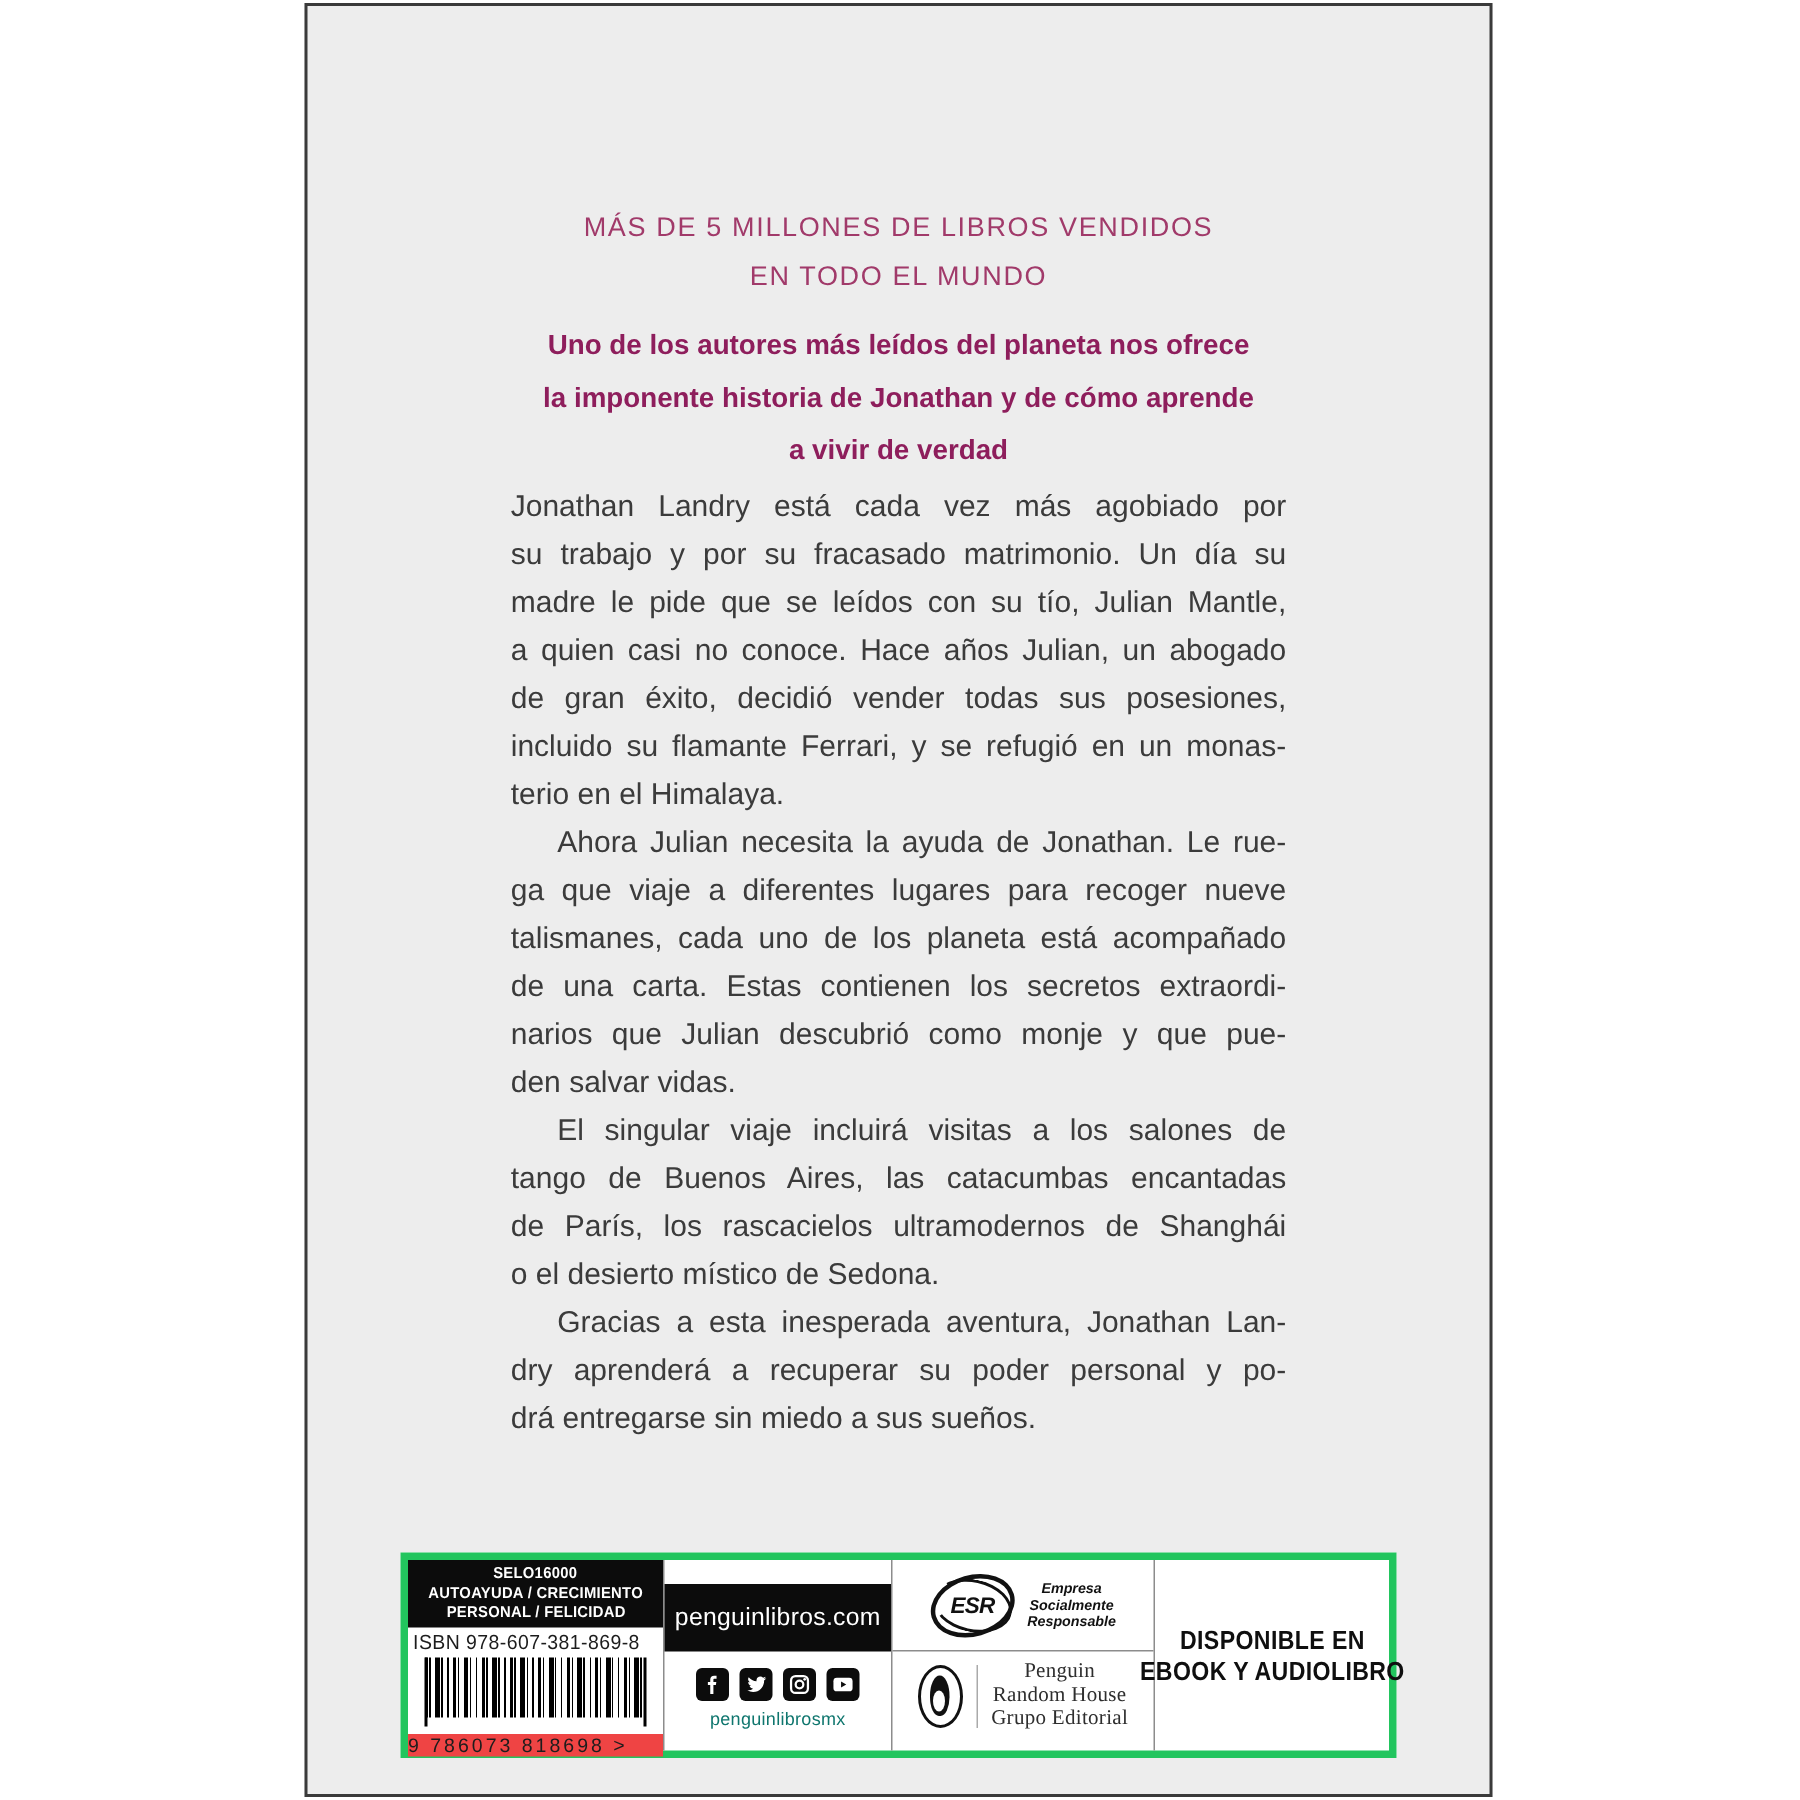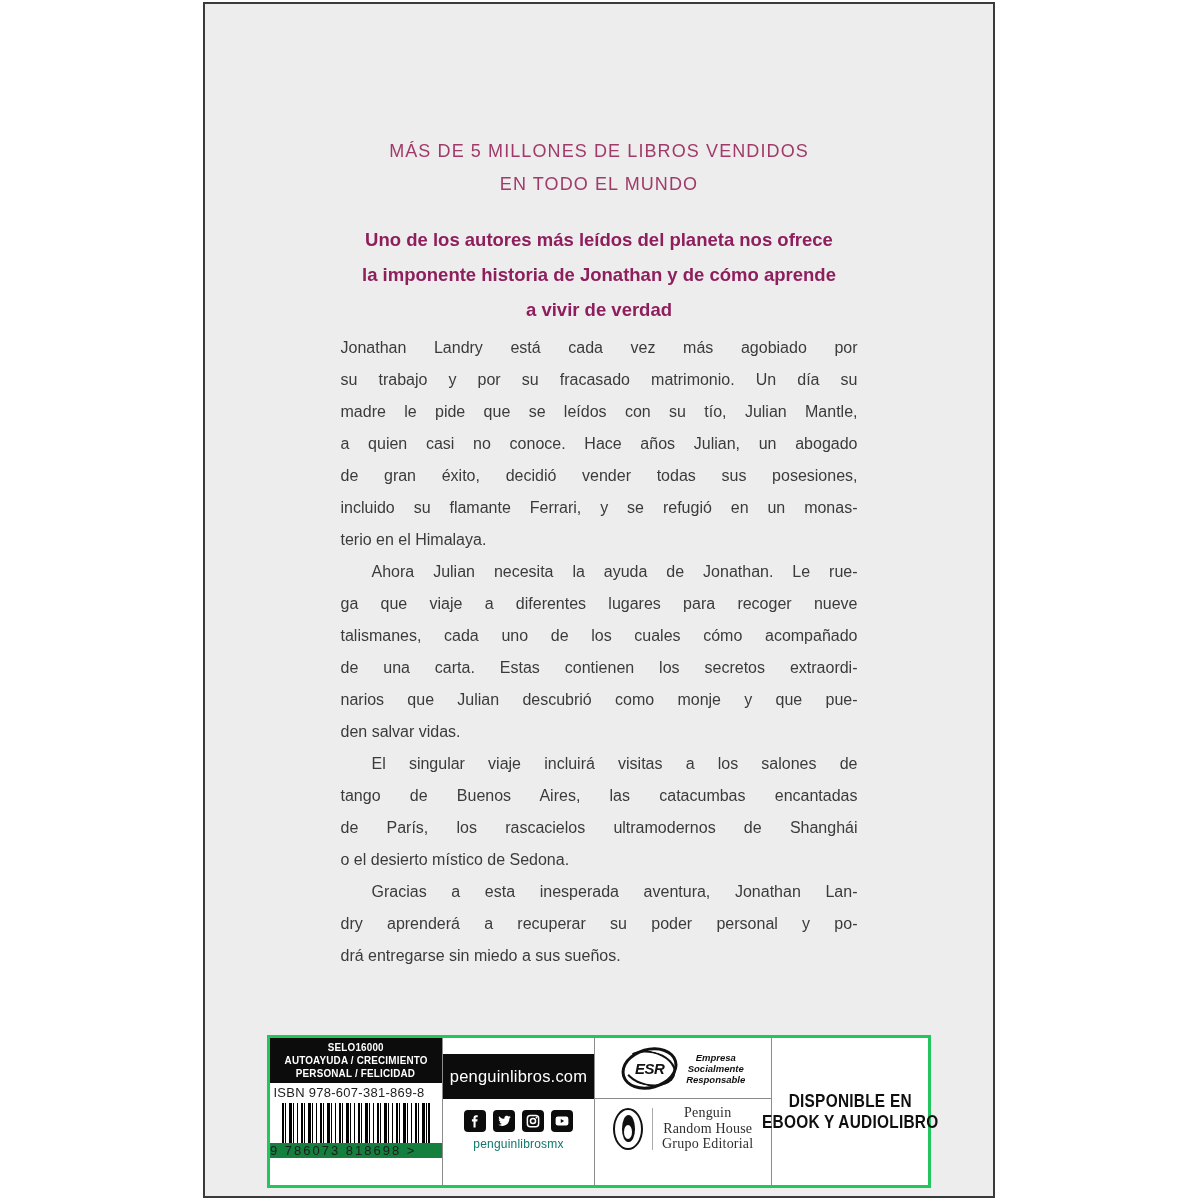--- a/index.html
+++ b/index.html
@@ -13,37 +13,37 @@
   }
 
   
   .headline {
     margin-top:131px; text-align:center;
     color:#a13a6a; font-size:18px; letter-spacing:1.1px;
     line-height:33px; font-weight:400;
   }
   
   .intro {
-    margin-top:21px; text-align:center;
+    margin-top:11px; text-align:center;
     color:#8e1e5c; font-weight:700; font-size:18.5px; line-height:35px;
   }
 
   
   .synopsis {
     width:517px; margin:5px auto 0;
-    color:#3b3b3b; font-size:16px; line-height:32px;
+    color:#3b3b3b; font-size:20px; line-height:32px;
   }
   .jline { text-align:justify; -moz-text-align-last:justify; text-align-last:justify; }
   .jline.last { -moz-text-align-last:left; text-align-last:left; }
   .jline.first-indent { text-indent:31px; }
 
   
   .footer-bar {
-    position:absolute; left:62px; top:1031px; width:664px; height:153px;
-    background:#ffffff; border:3px solid #22c55e; display:flex;
+    position:absolute; left:62px; top:1031px; width:664px; height:137px;
+    background:#ffffff; border:5px solid #22c55e; display:flex;
   }
   .fcol { height:100%; }
   .fcol + .fcol { border-left:1px solid #8c8c8c; }
   .fcol1 { width:173px; }
   .fcol2 { width:154px; }
   .fcol3 { width:178px;text-align:center; }
   .fcol4 { width:157px; display:flex; align-items:center; justify-content:center; }
 
   .black-box {
     height:45px; background:#0c0c0c; color:#ffffff;
@@ -63,22 +63,22 @@
     background:repeating-linear-gradient(90deg,
       #000 0 2px, #fff 2px 3px, #000 3px 4px, #fff 4px 7px,
       #000 7px 10px, #fff 10px 11px, #000 11px 12px, #fff 12px 15px,
       #000 15px 16px, #fff 16px 19px);
   }
   .barcode::before, .barcode::after {
     content:""; position:absolute; top:0; width:2px; height:46px; background:#000;
   }
   .barcode::before { left:0; } .barcode::after { right:0; }
   .barcode-digits {
-    margin-top:0; font-size:13px; letter-spacing:2px; white-space:nowrap;
-    background:#15803d; display:block; position:relative;
+    margin-top:11px; font-size:13px; letter-spacing:2px; white-space:nowrap;
+    background:#ef4444; display:block; position:relative;
   }
 
   
   .social-area { padding-top:11px; display:flex; flex-direction:column; align-items:center; }
   .icon-row { display:flex; gap:7px; }
   .icon-tile {
     width:22px; height:22px; background:#0c0c0c; border-radius:4px;
     display:flex; align-items:center; justify-content:center;
   }
   .icon-tile svg { width:18px; height:18px; display:block; }
@@ -139,21 +139,21 @@
           <div class="jline">su trabajo y por su fracasado matrimonio. Un día su</div>
           <div class="jline">madre le pide que se leídos con su tío, Julian Mantle,</div>
           <div class="jline">a quien casi no conoce. Hace años Julian, un abogado</div>
           <div class="jline">de gran éxito, decidió vender todas sus posesiones,</div>
           <div class="jline">incluido su flamante Ferrari, y se refugió en un monas-</div>
           <div class="jline last">terio en el Himalaya.</div>
         </div>
         <div>
           <div class="jline first-indent">Ahora Julian necesita la ayuda de Jonathan. Le rue-</div>
           <div class="jline">ga que viaje a diferentes lugares para recoger nueve</div>
-          <div class="jline">talismanes, cada uno de los cuales cómo acompañado</div>
+          <div class="jline">talismanes, cada uno de los planeta está acompañado</div>
           <div class="jline">de una carta. Estas contienen los secretos extraordi-</div>
           <div class="jline">narios que Julian descubrió como monje y que pue-</div>
           <div class="jline last">den salvar vidas.</div>
         </div>
         <div>
           <div class="jline first-indent">El singular viaje incluirá visitas a los salones de</div>
           <div class="jline">tango de Buenos Aires, las catacumbas encantadas</div>
           <div class="jline">de París, los rascacielos ultramodernos de Shanghái</div>
           <div class="jline last">o el desierto místico de Sedona.</div>
         </div>

